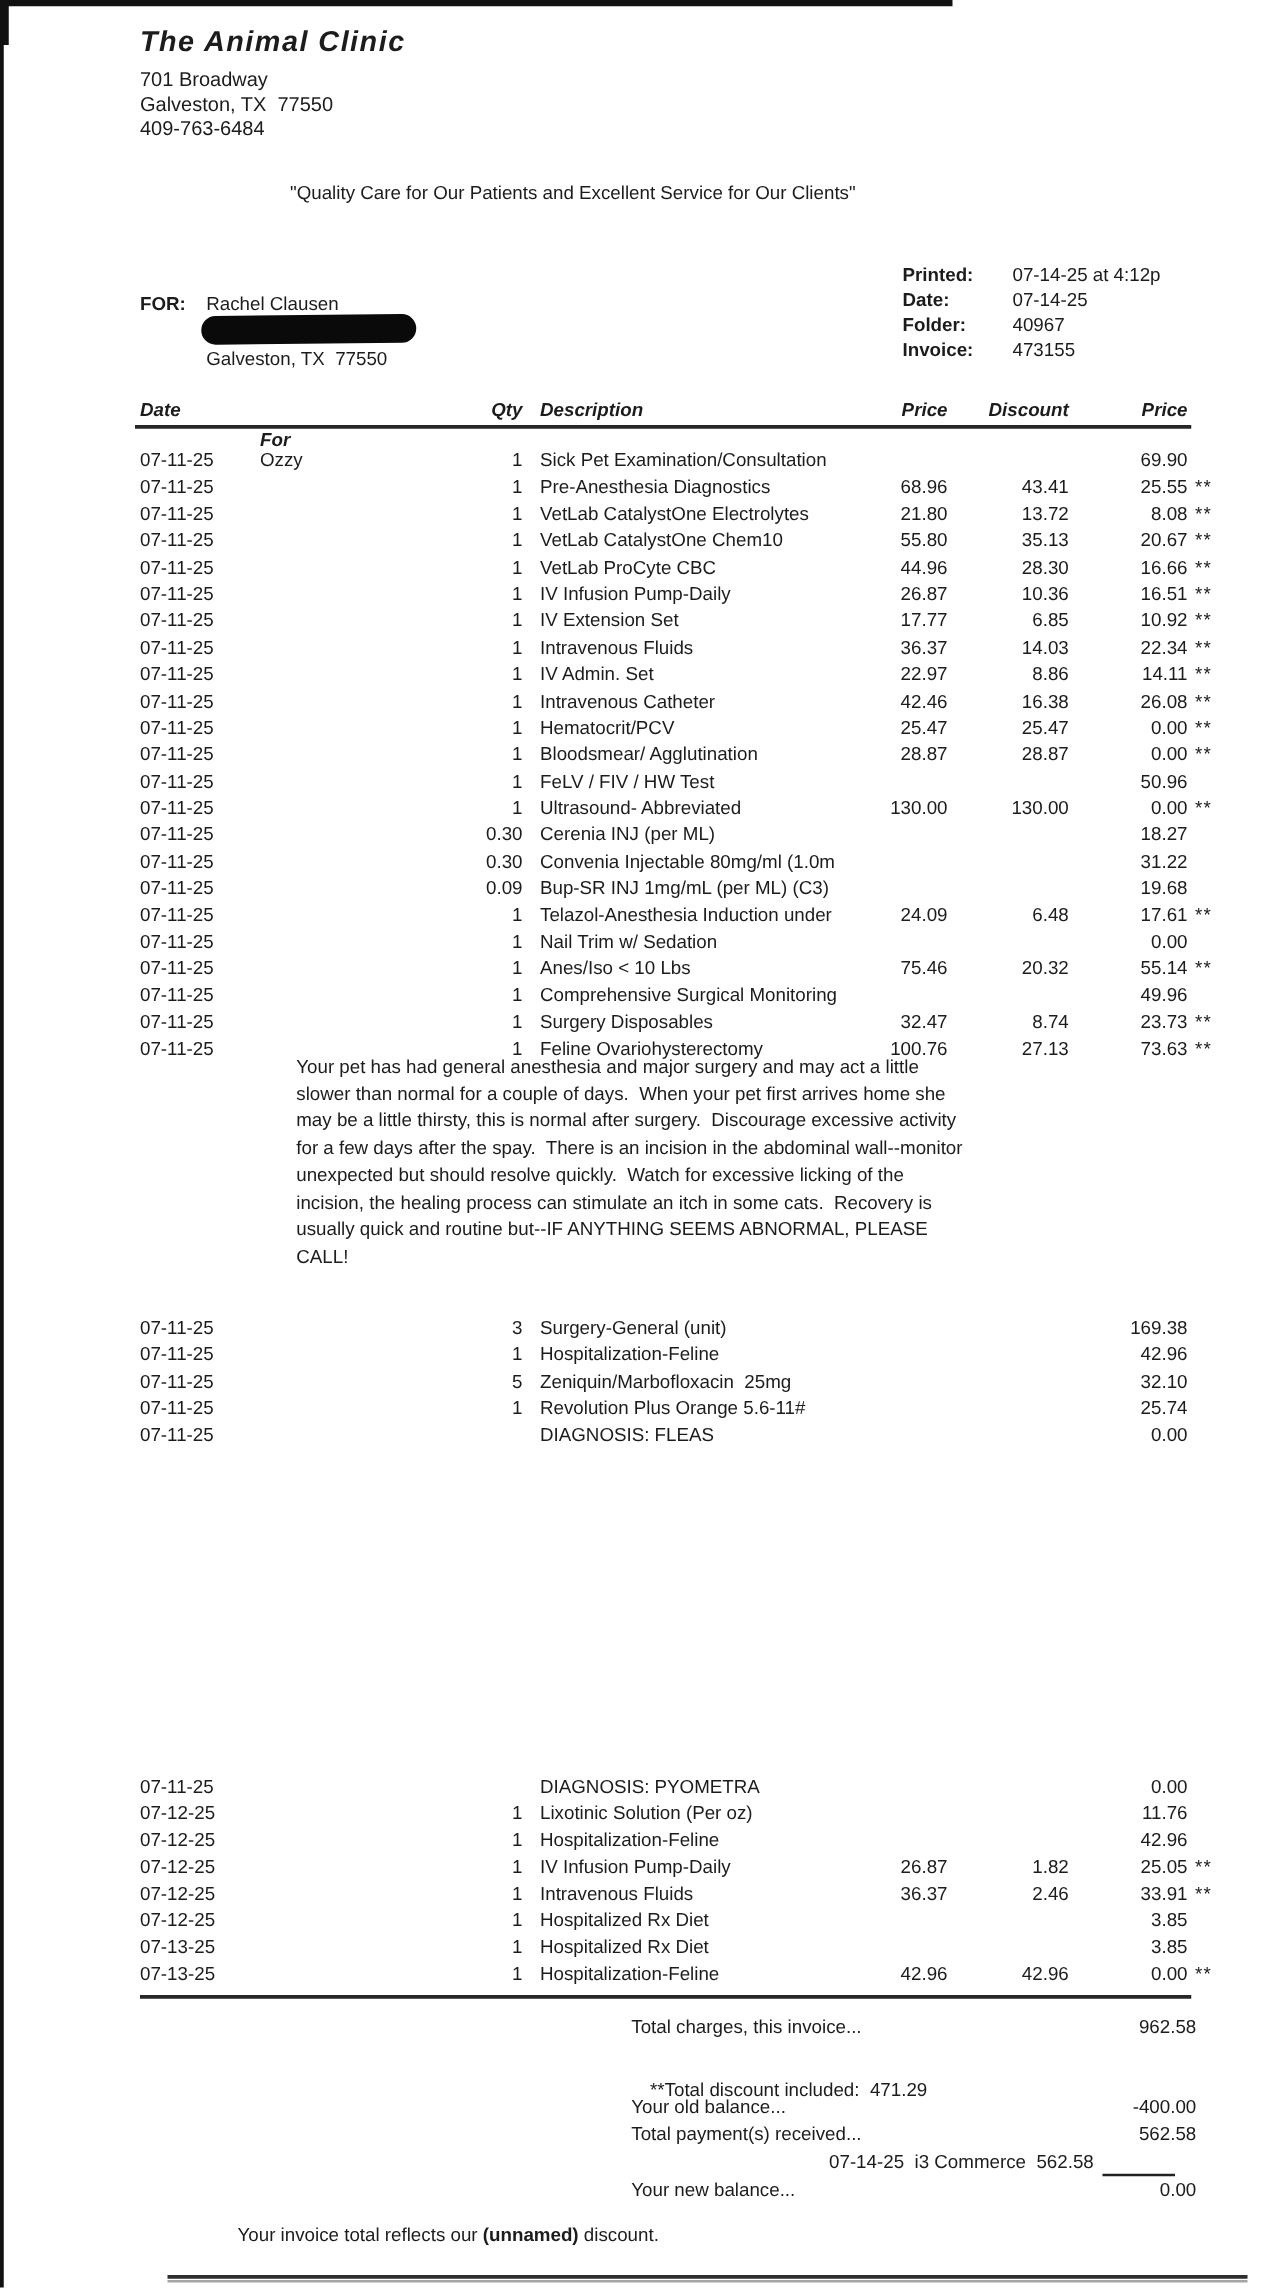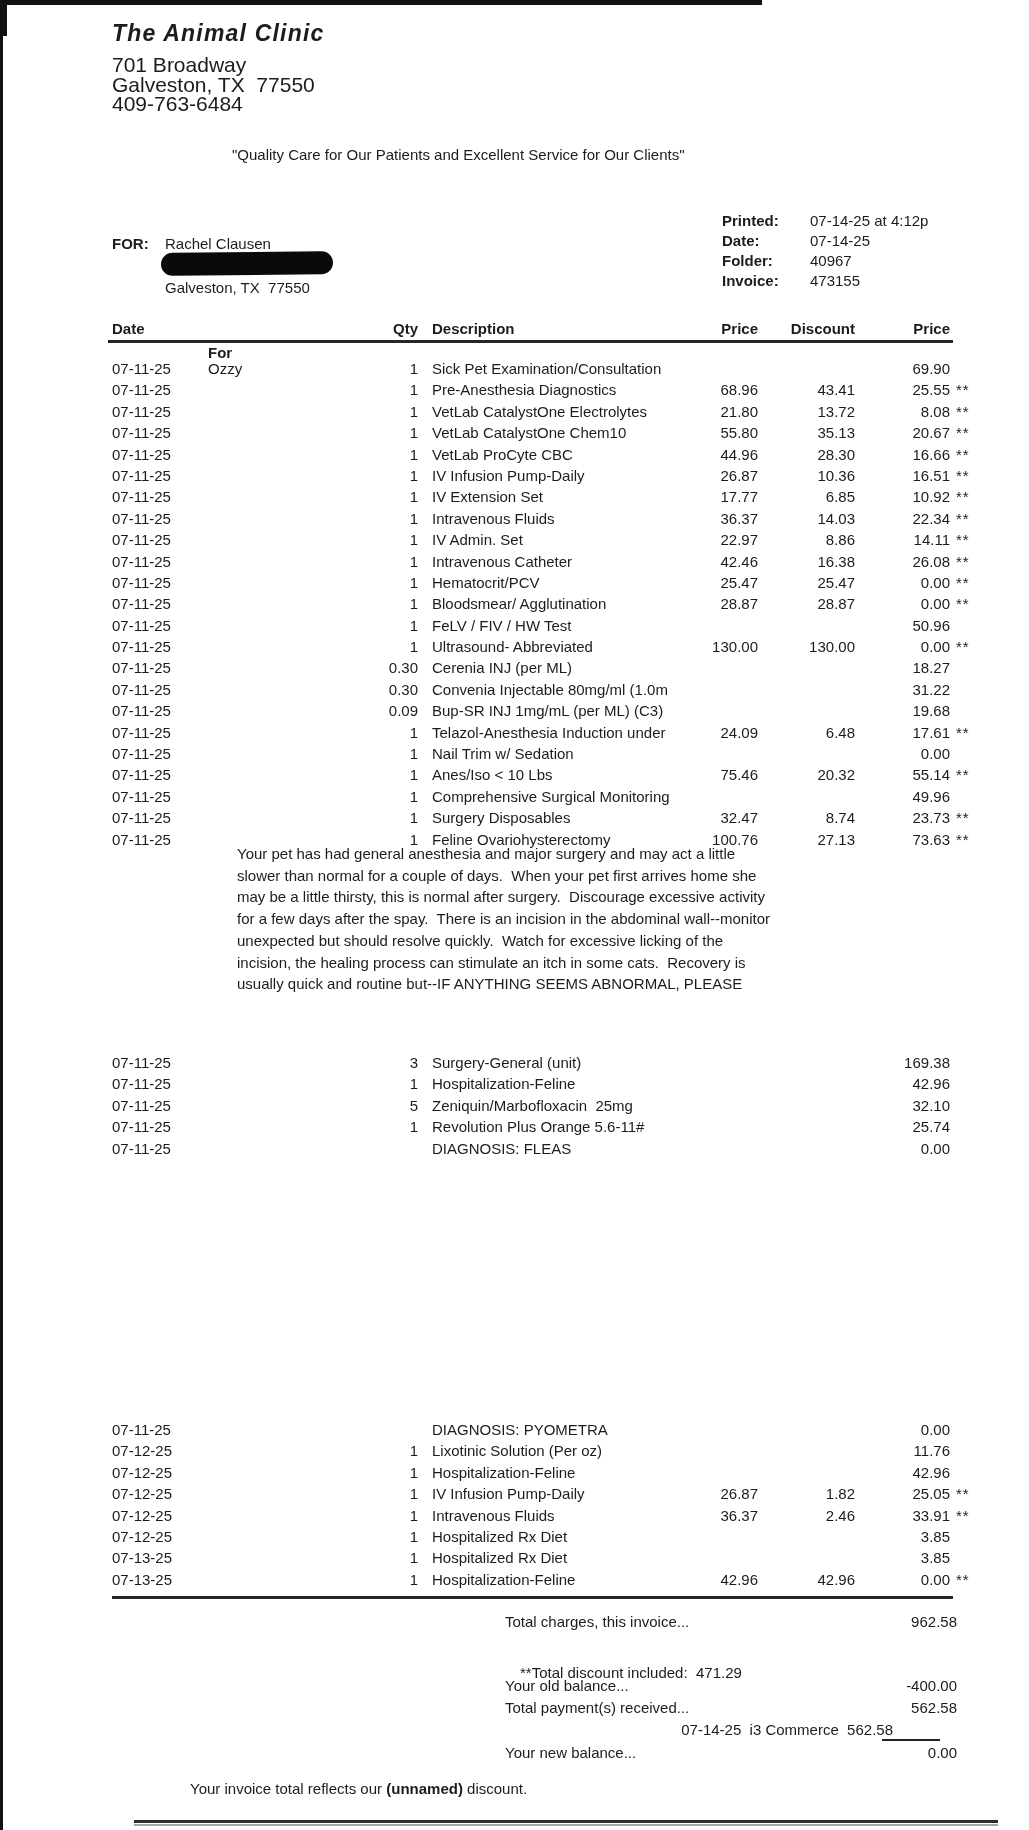--- a/index.html
+++ b/index.html
@@ -10,34 +10,34 @@
   }
   [data-bind],.cell,.notice-line{white-space:pre;}
   .abs{position:absolute;}
   .bold{font-weight:bold;}
   
   .edge-left{left:0;top:0;width:3px;height:1830px;background:#111;}
   .edge-top{left:0;top:0;width:762px;height:5px;background:#111;}
   .edge-corner{left:0;top:0;width:7px;height:36px;background:#111;}
   
   .clinic-name{left:112px;top:20px;font-size:23px;font-weight:bold;font-style:italic;letter-spacing:1.2px;}
-  .addr{left:112px;top:55px;line-height:19.5px;font-size:21px;}
+  .addr{left:112px;top:55px;line-height:19.5px;font-size:16px;}
   .tagline{left:232px;top:146px;font-size:15px;}
   
   .for-label{left:112px;top:235px;font-weight:bold;}
   .for-name{left:165px;top:235px;}
   .redaction{left:161px;top:252px;width:172px;height:23px;background:#0a0a0a;border-radius:12px;transform:rotate(-0.6deg);}
   .for-city{left:165px;top:279px;}
   .meta{left:0;top:212px;}
   .meta-line{position:absolute;height:20.4px;white-space:nowrap;}
   .meta-label{position:absolute;left:722px;font-weight:bold;}
   .meta-value{position:absolute;left:810px;}
   
   .thead{top:320px;}
-  .th{position:absolute;font-weight:bold;}
+  .th{position:absolute;font-weight:bold;font-style:italic;}
   .h-date{left:112px;} .h-for{left:208px;margin-top:24px;}
   .h-qty{right:611px;margin-left:47px;} .h-desc{left:432px;}
   .h-p1{right:271px;} .h-disc{right:174px;} .h-p2{right:79px;}
   .rule{background:#262626;}
   .rule-head{left:108px;top:340px;width:845px;height:3px;}
   .rule-totals{left:112px;top:1596px;width:841px;height:3px;}
   .rule-bottom1{left:134px;top:1820px;width:864px;height:3px;background:#2e2e2e;}
   .rule-bottom2{left:134px;top:1824px;width:864px;height:2px;background:#a5a5a5;}
   .inv-block{left:0;width:1029px;}
   .b1{top:358px;} .b2{top:1052px;} .b3{top:1419px;}
@@ -45,21 +45,21 @@
   .cell{position:absolute;line-height:21.4px;}
   .c-date{left:112px;} .c-for{left:208px;} .c-qty{right:611px;}
   .c-desc{left:432px;} .c-p1{right:271px;} .c-disc{right:174px;}
   .c-p2{right:79px;} .c-star{left:956px;letter-spacing:1px;}
   
   .notice{left:237px;top:843px;line-height:21.7px;}
   
   .tot-label{position:absolute;left:505px;}
   .tot-value{position:absolute;right:72px;margin-left:16px;}
   .t1{top:1613px;} .t2{top:1636px;} .t3{top:1677px;} .t4{top:1699px;} .t6{top:1744px;}
-  .pay-detail{position:absolute;right:136px;top:1721px;margin-left:20px;}
+  .pay-detail{position:absolute;right:154px;top:1721px;margin-left:20px;}
   .pay-underline{left:882px;top:1739px;width:58px;height:2px;background:#222;}
   
   .footer-note{left:190px;top:1780px;}
 </style>
 </head>
 <body>
 
 <div class="abs edge-left"></div>
 <div class="abs edge-top"></div>
 <div class="abs edge-corner"></div>
@@ -298,20 +298,21 @@
   </div>
 
 <div class="abs notice">
     <div class="notice-line">Your pet has had general anesthesia and major surgery and may act a little</div>
     <div class="notice-line">slower than normal for a couple of days.  When your pet first arrives home she</div>
     <div class="notice-line">may be a little thirsty, this is normal after surgery.  Discourage excessive activity</div>
     <div class="notice-line">for a few days after the spay.  There is an incision in the abdominal wall--monitor</div>
     <div class="notice-line">unexpected but should resolve quickly.  Watch for excessive licking of the</div>
     <div class="notice-line">incision, the healing process can stimulate an itch in some cats.  Recovery is</div>
     <div class="notice-line">usually quick and routine but--IF ANYTHING SEEMS ABNORMAL, PLEASE</div>
+    <div class="notice-line">CALL!</div>
   </div>
 
 <div class="abs inv-block b2">
     <div class="inv-row">
       <span class="cell c-date">07-11-25</span>
       <span class="cell c-qty">3</span>
       <span class="cell c-desc">Surgery-General (unit)</span>
       <span class="cell c-p2">169.38</span>
     </div>
     <div class="inv-row">

